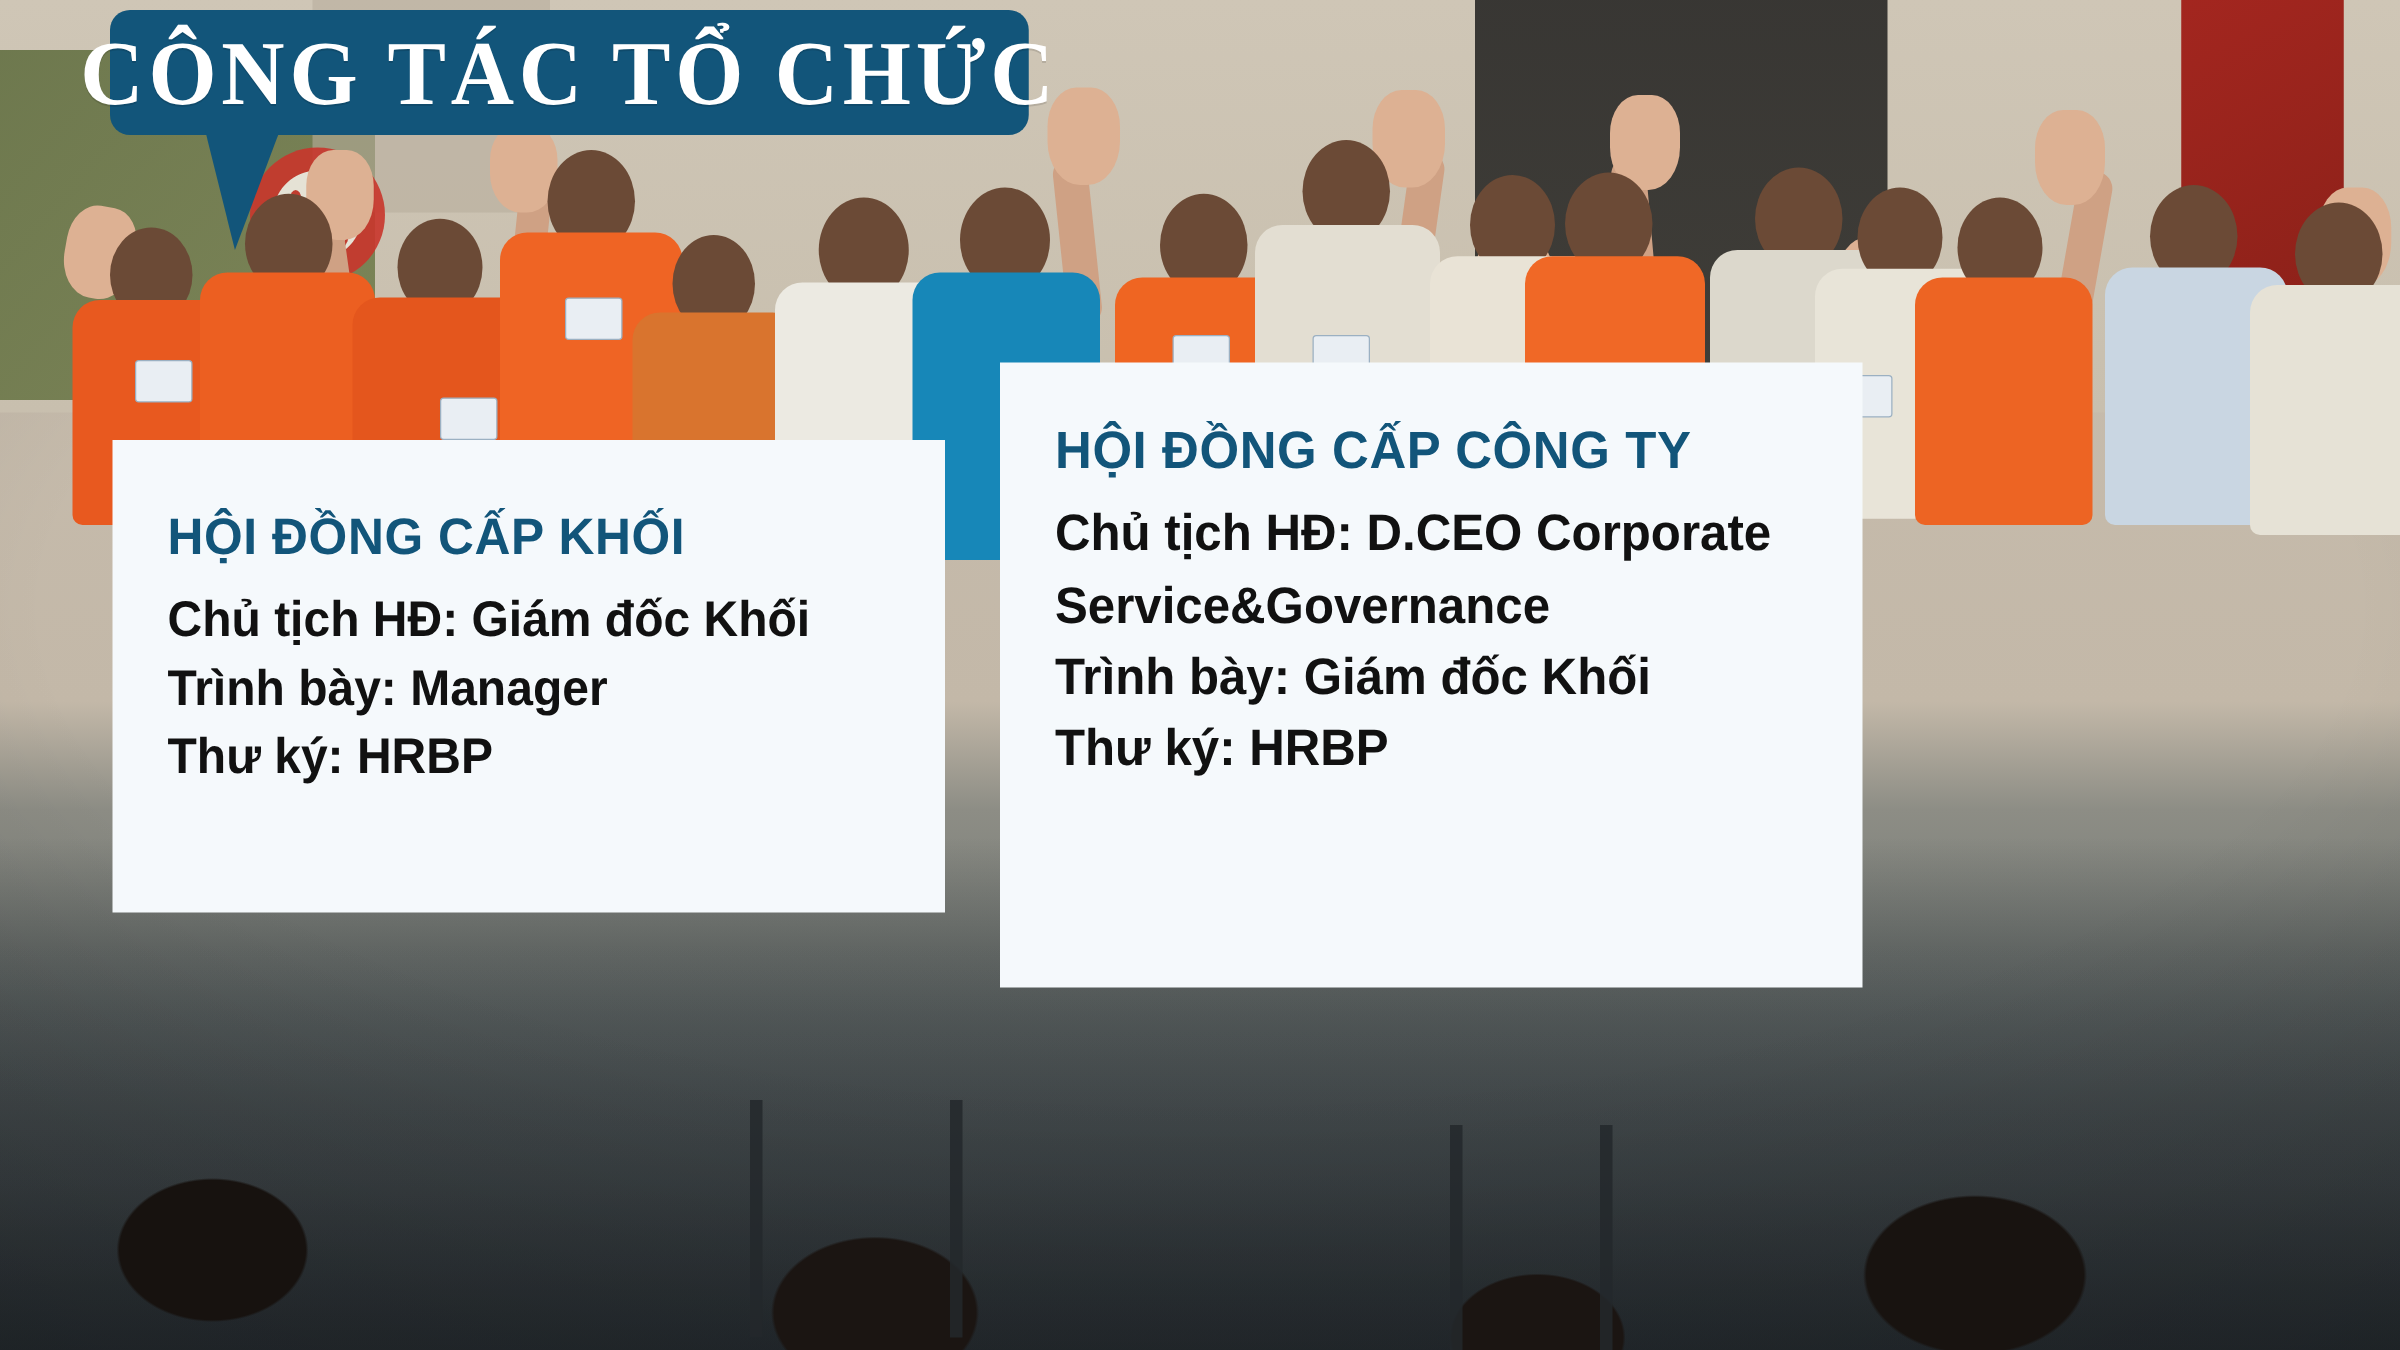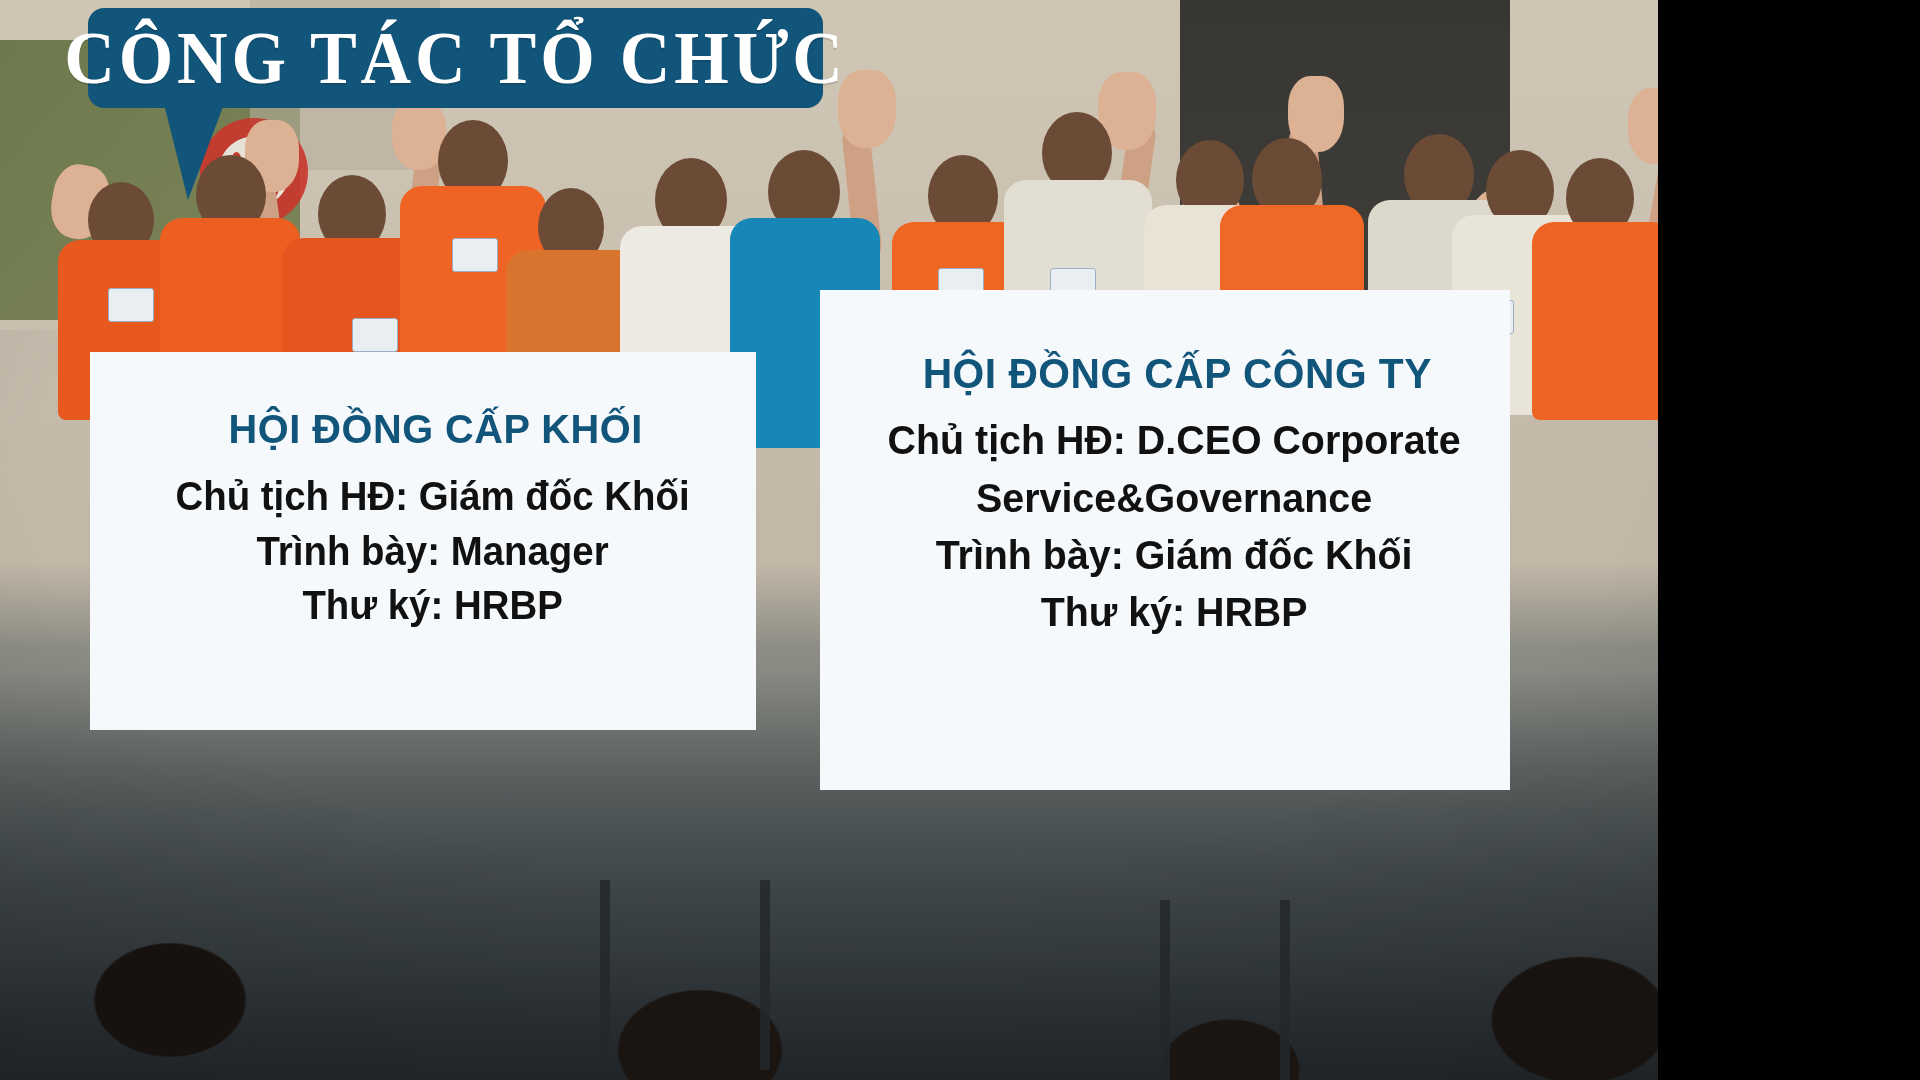--- a/index.html
+++ b/index.html
@@ -2,25 +2,24 @@
 <html><head>
 <meta charset="utf-8">
 <style>
   html, body {
     margin: 0;
     padding: 0;
     background: #000;
   }
   .stage {
     position: relative;
-    width: 1658px;
+    width: 1920px;
     height: 1080px;
     overflow: hidden;
     font-family: "Liberation Sans", sans-serif;
-    text-align: center;
   }
 
   
   .photo {
     position: absolute;
     inset: 0;
     background:
       
       radial-gradient(ellipse 120% 90% at 50% 45%, rgba(0,0,0,0) 40%, rgba(0,0,0,0.35) 100%),
       
@@ -144,21 +143,21 @@
     white-space: nowrap;
   }
 
   
   .card {
     position: absolute;
     background: #f5f9fc;
     box-sizing: border-box;
   }
   .card.left  { left: 90px;  top: 352px; width: 666px; height: 378px; padding: 54px 0 0 44px; }
-  .card.right { left: 820px; top: 290px; width: 690px; height: 500px; padding: 60px 0 0 44px; }
+  .card.right { left: 800px; top: 290px; width: 690px; height: 500px; padding: 46px 0 0 44px; }
 
   .card-heading {
     color: #12557a;
     font-family: "Liberation Sans", sans-serif;
     font-weight: bold;
     font-size: 41px;
     letter-spacing: .5px;
     line-height: 1.15;
     margin: 0 0 16px 0;
     white-space: nowrap;

